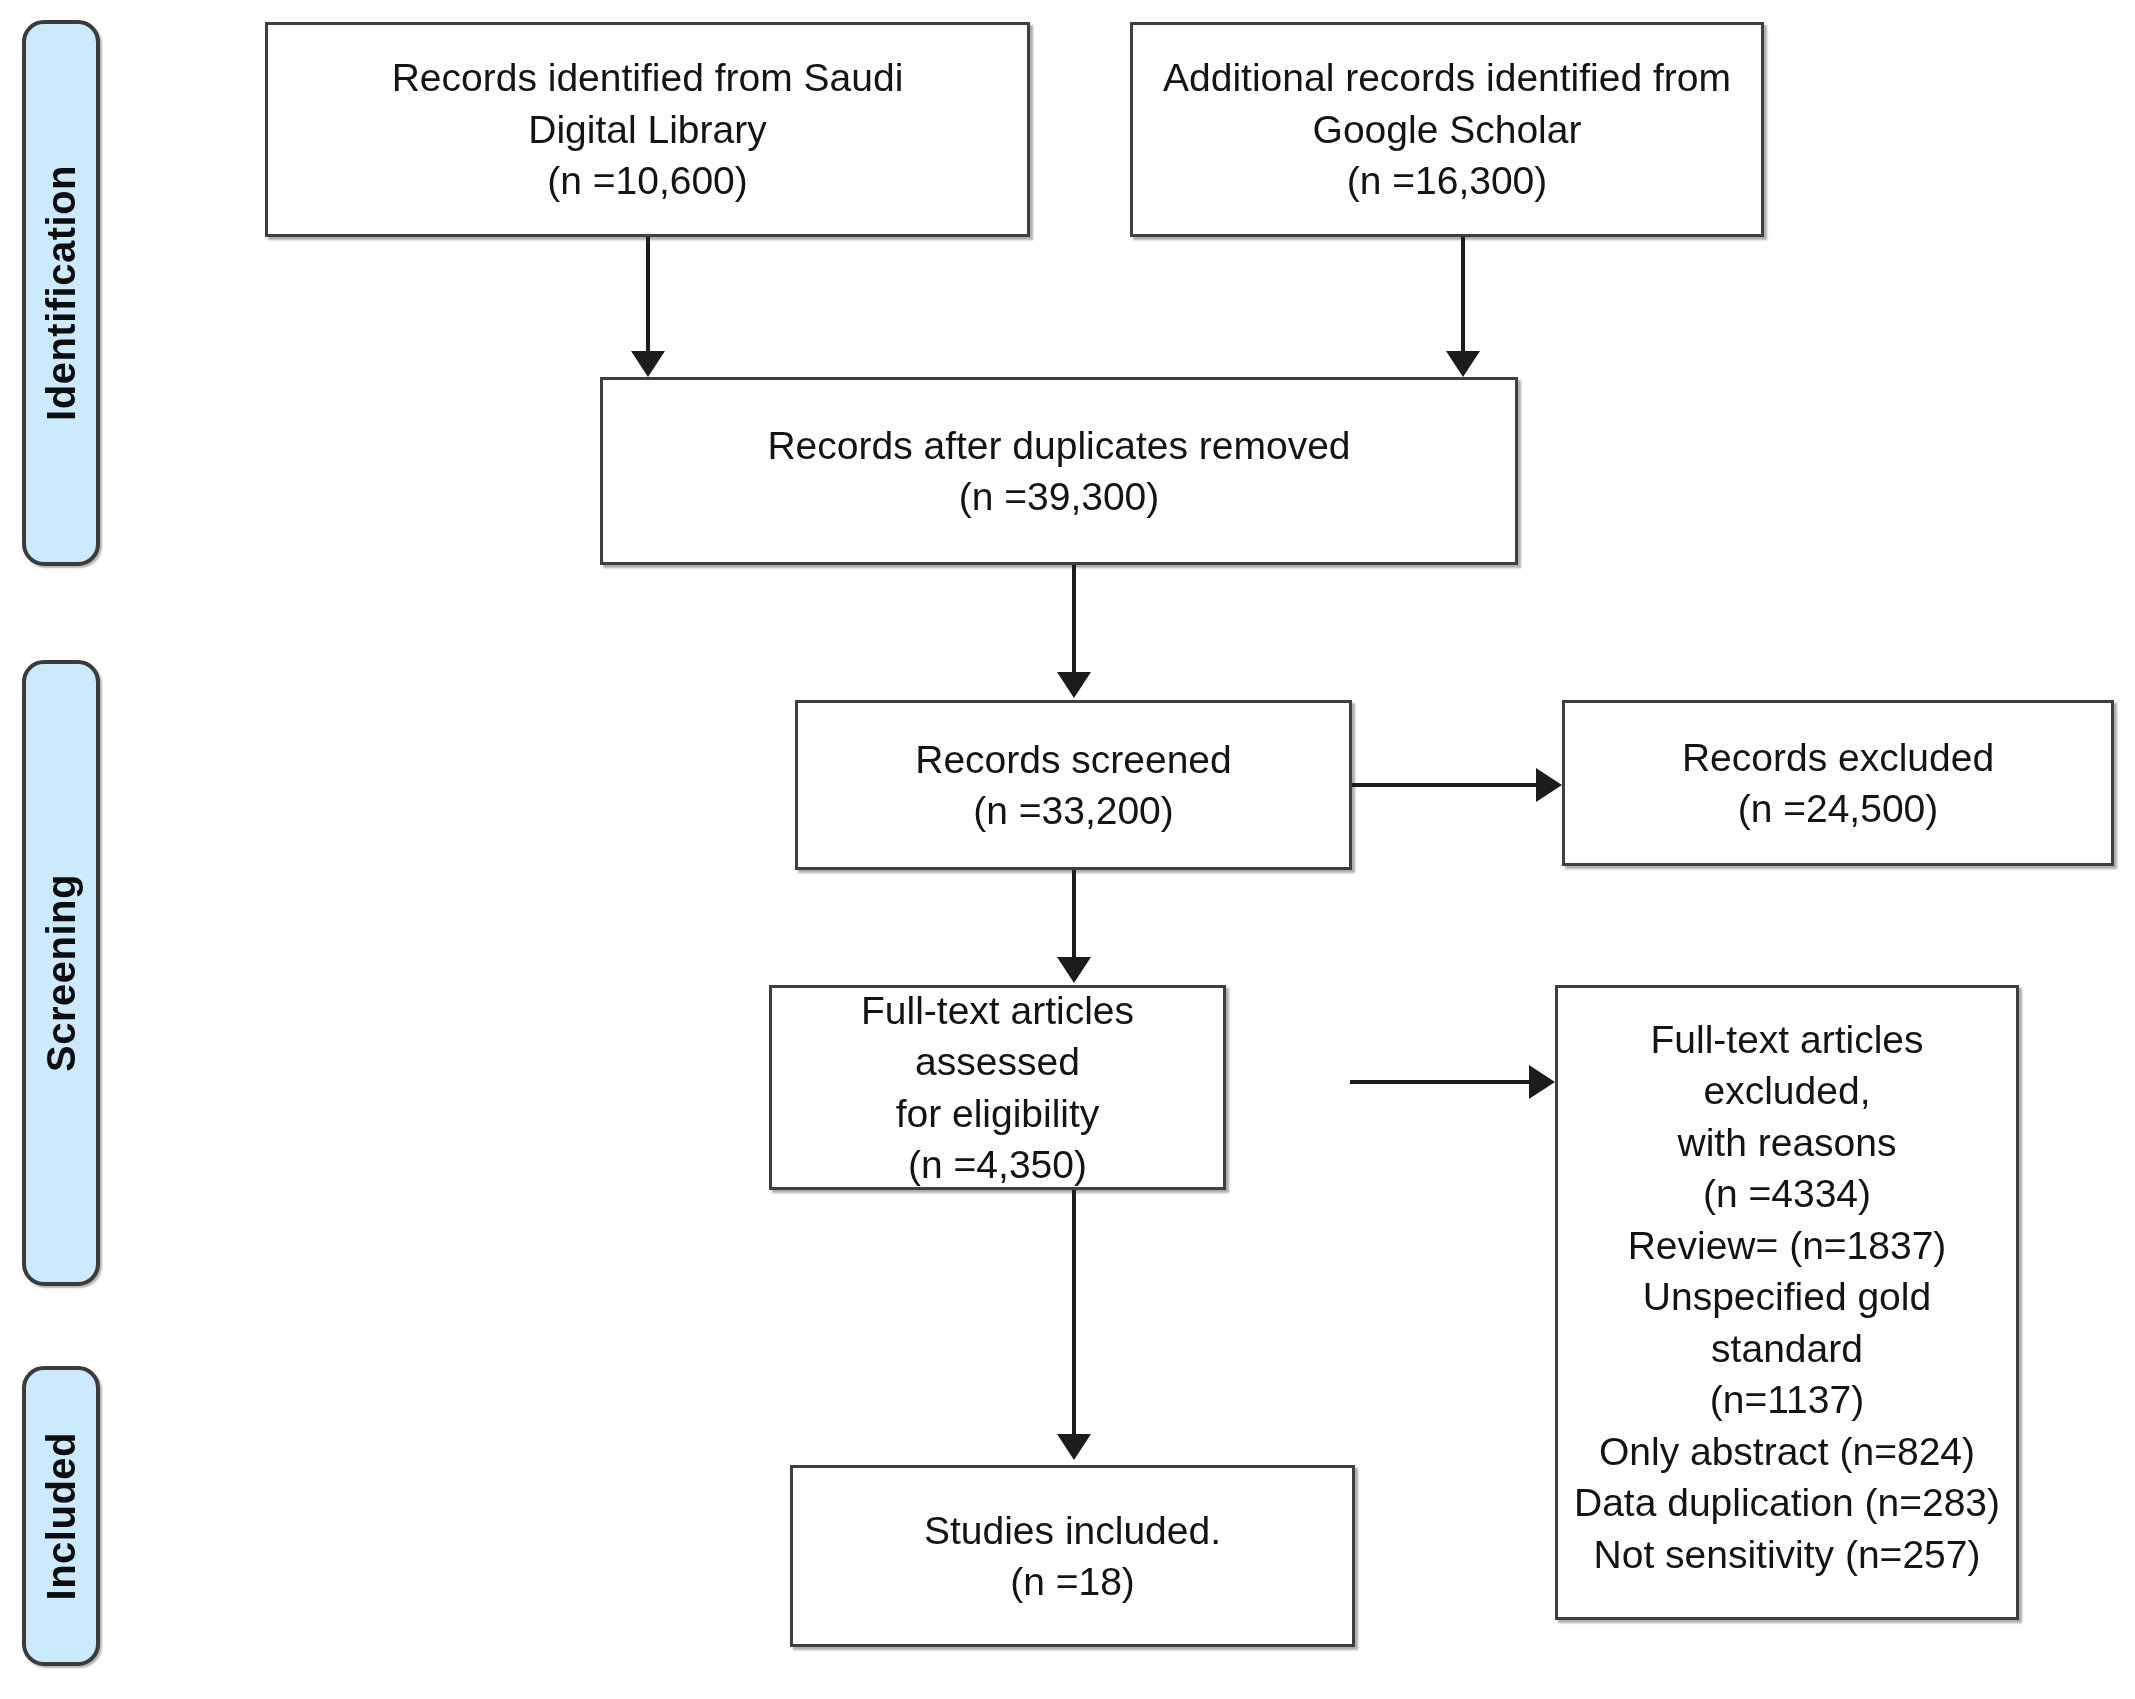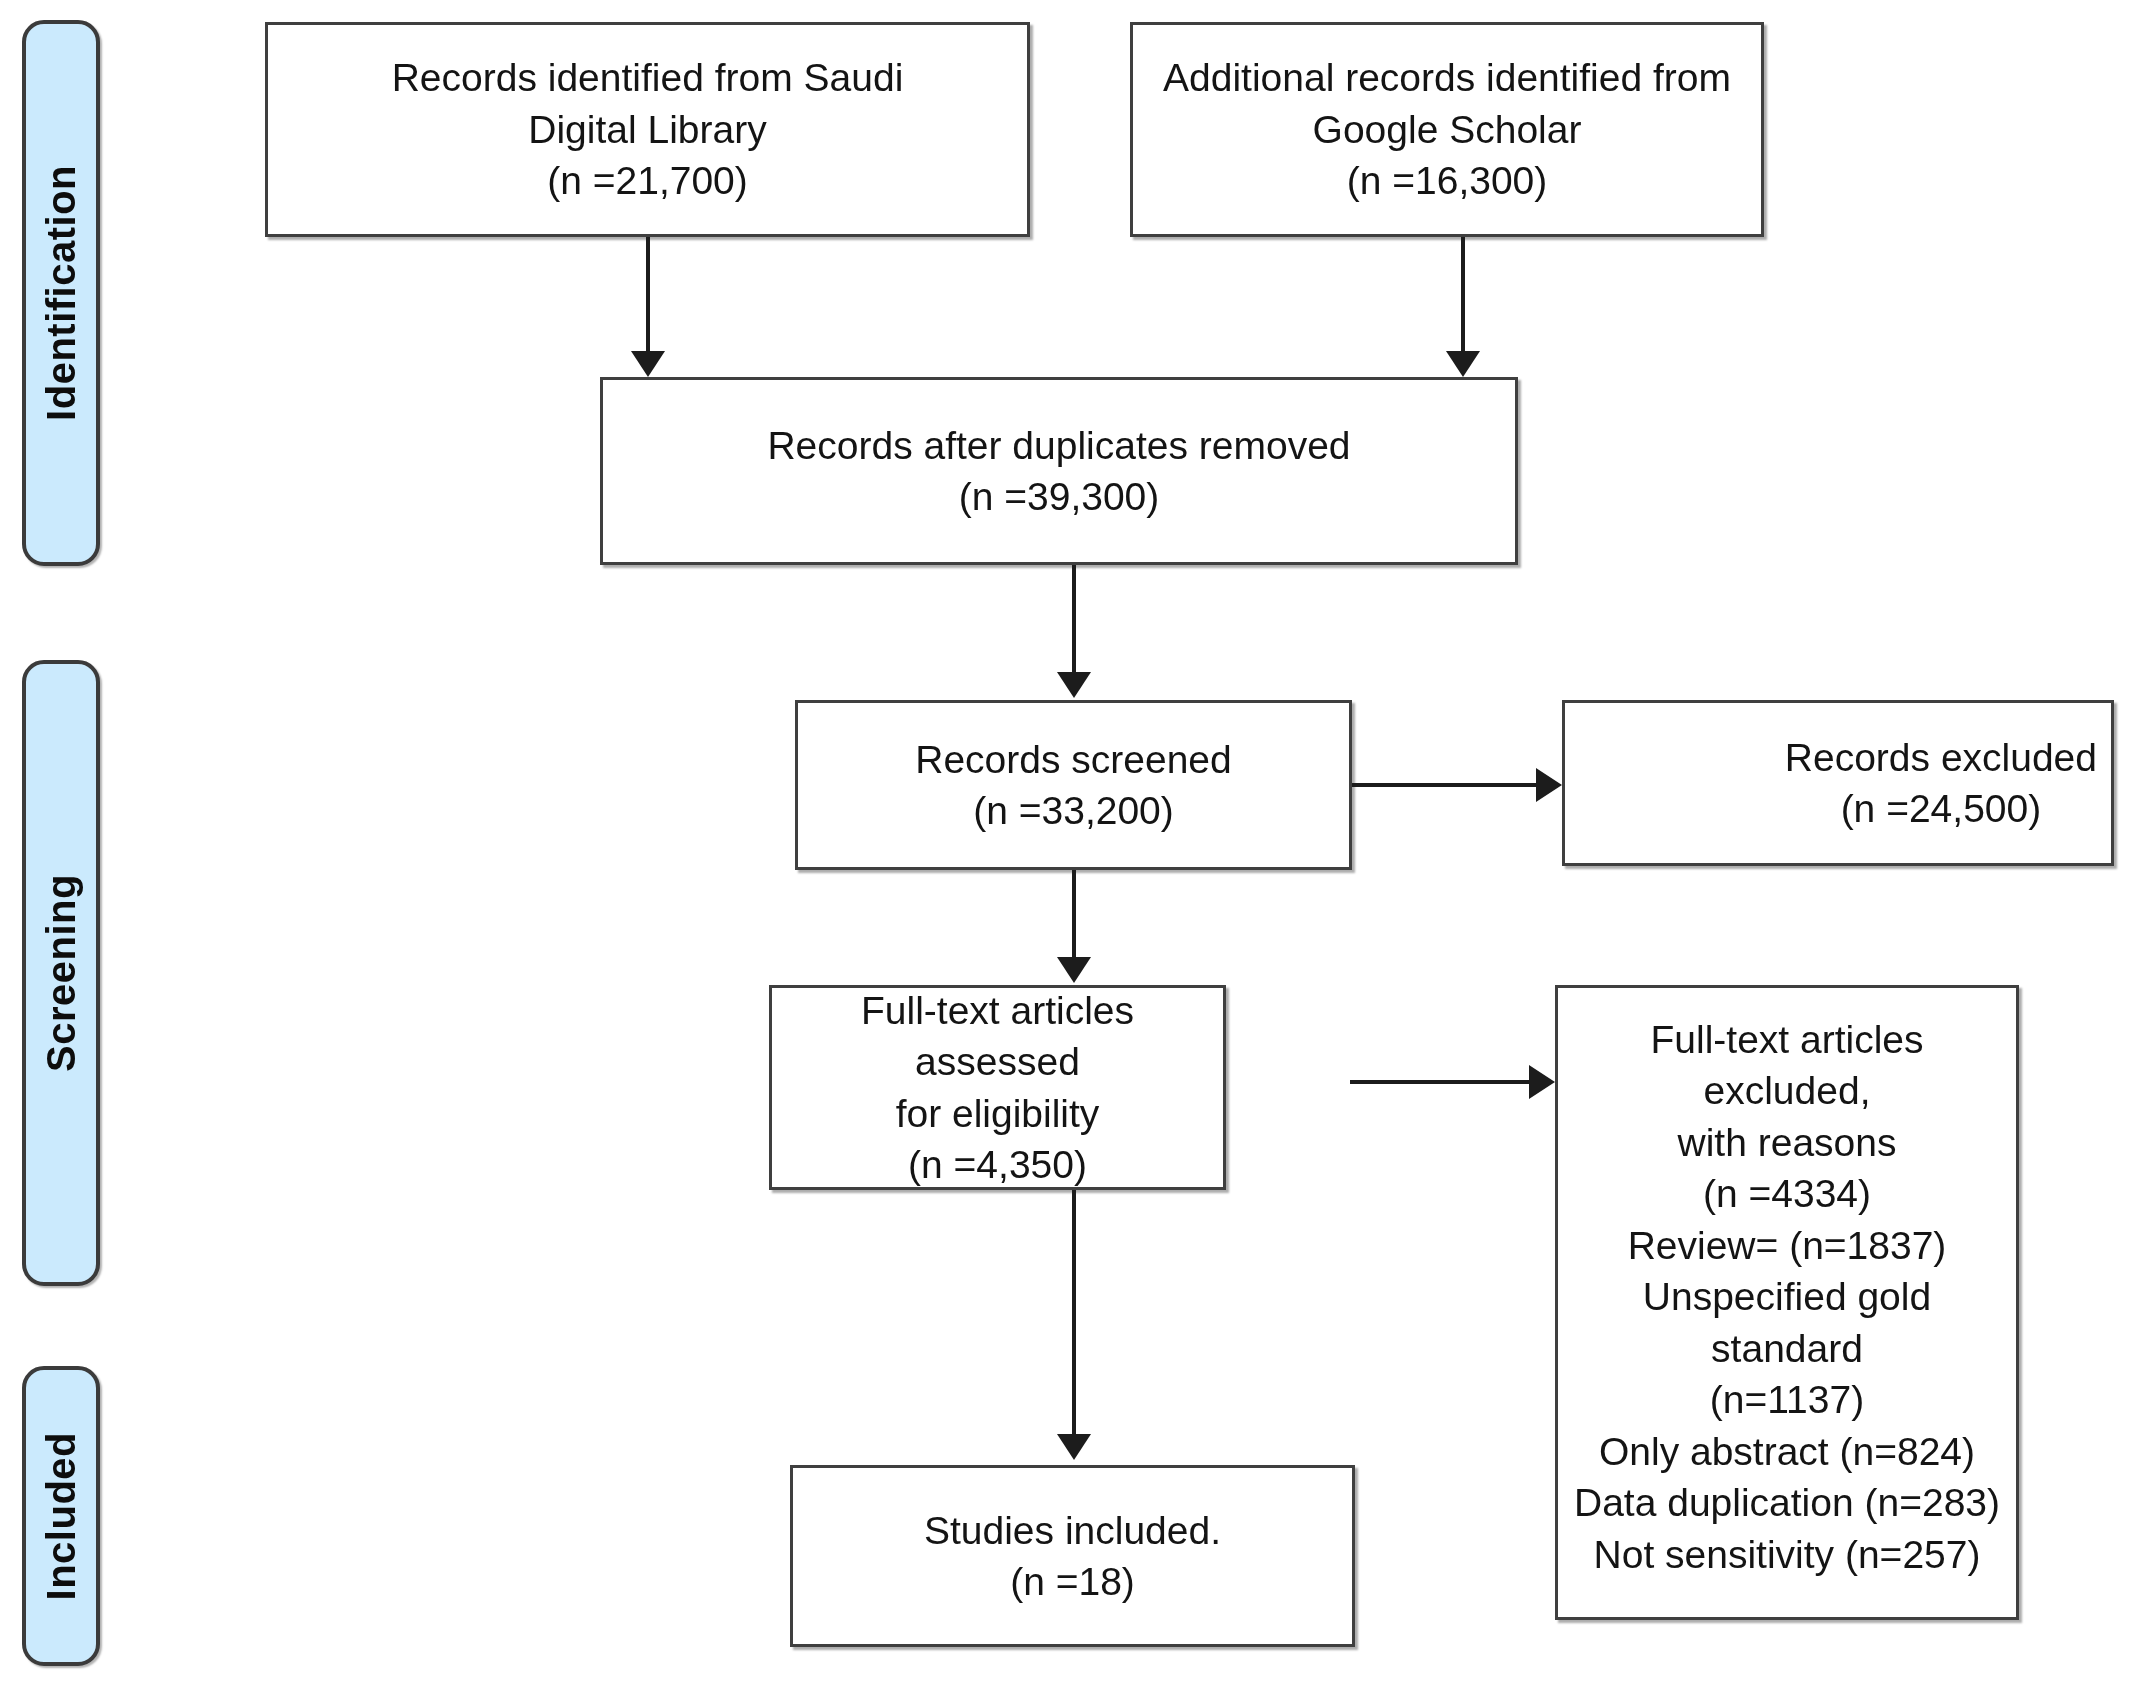--- a/index.html
+++ b/index.html
@@ -106,21 +106,21 @@
     <span class="phase-label">Screening</span>
   </div>
 
   <div class="phase-bar" style="left:22px; top:1366px; width:78px; height:300px;">
     <span class="phase-label">Included</span>
   </div>
 
   <div class="flow-box" style="left:265px; top:22px; width:765px; height:215px;">
     <span class="box-text">Records identified from Saudi
 Digital Library
-(n =21,700)</span>
+(n =10,600)</span>
   </div>
 
   <div class="flow-box" style="left:1130px; top:22px; width:634px; height:215px;">
     <span class="box-text">Additional records identified from
 Google Scholar
 (n =16,300)</span>
   </div>
 
   <div class="v-line" style="left:646px; top:237px; height:116px;"></div>
   <div class="arrow-down" style="left:631px; top:351px;"></div>
@@ -134,21 +134,21 @@
   </div>
 
   <div class="v-line" style="left:1072px; top:565px; height:109px;"></div>
   <div class="arrow-down" style="left:1057px; top:672px;"></div>
 
   <div class="flow-box" style="left:795px; top:700px; width:557px; height:170px;">
     <span class="box-text">Records screened
 (n =33,200)</span>
   </div>
 
-  <div class="flow-box" style="left:1562px; top:700px; width:552px; height:166px;justify-content:flex-end;">
+  <div class="flow-box" style="left:1562px; top:700px; width:552px; height:166px;">
     <span class="box-text">Records excluded
 (n =24,500)</span>
   </div>
 
   <div class="h-line" style="left:1352px; top:783px; width:190px;"></div>
   <div class="arrow-right" style="left:1536px; top:768px;"></div>
 
   <div class="v-line" style="left:1072px; top:870px; height:89px;"></div>
   <div class="arrow-down" style="left:1057px; top:957px;"></div>
 

